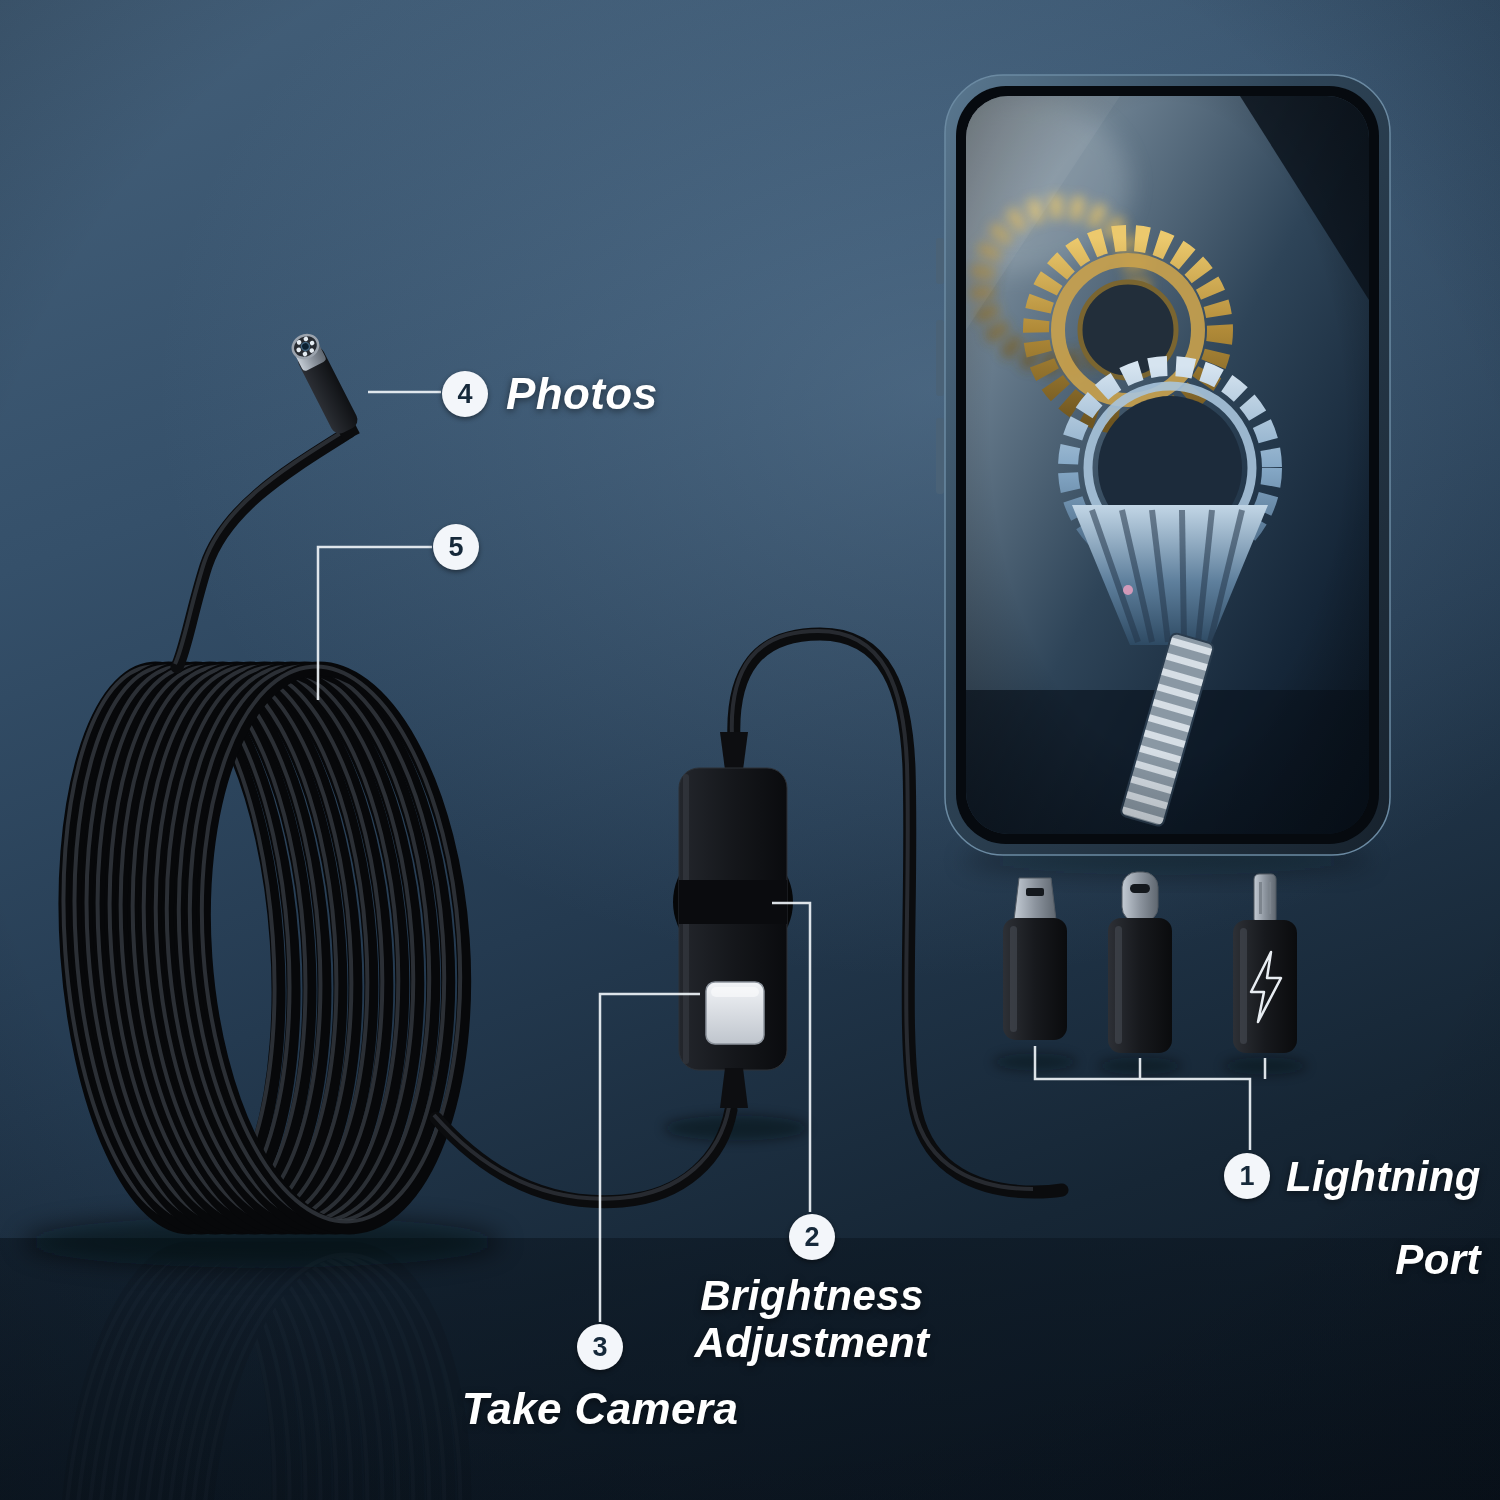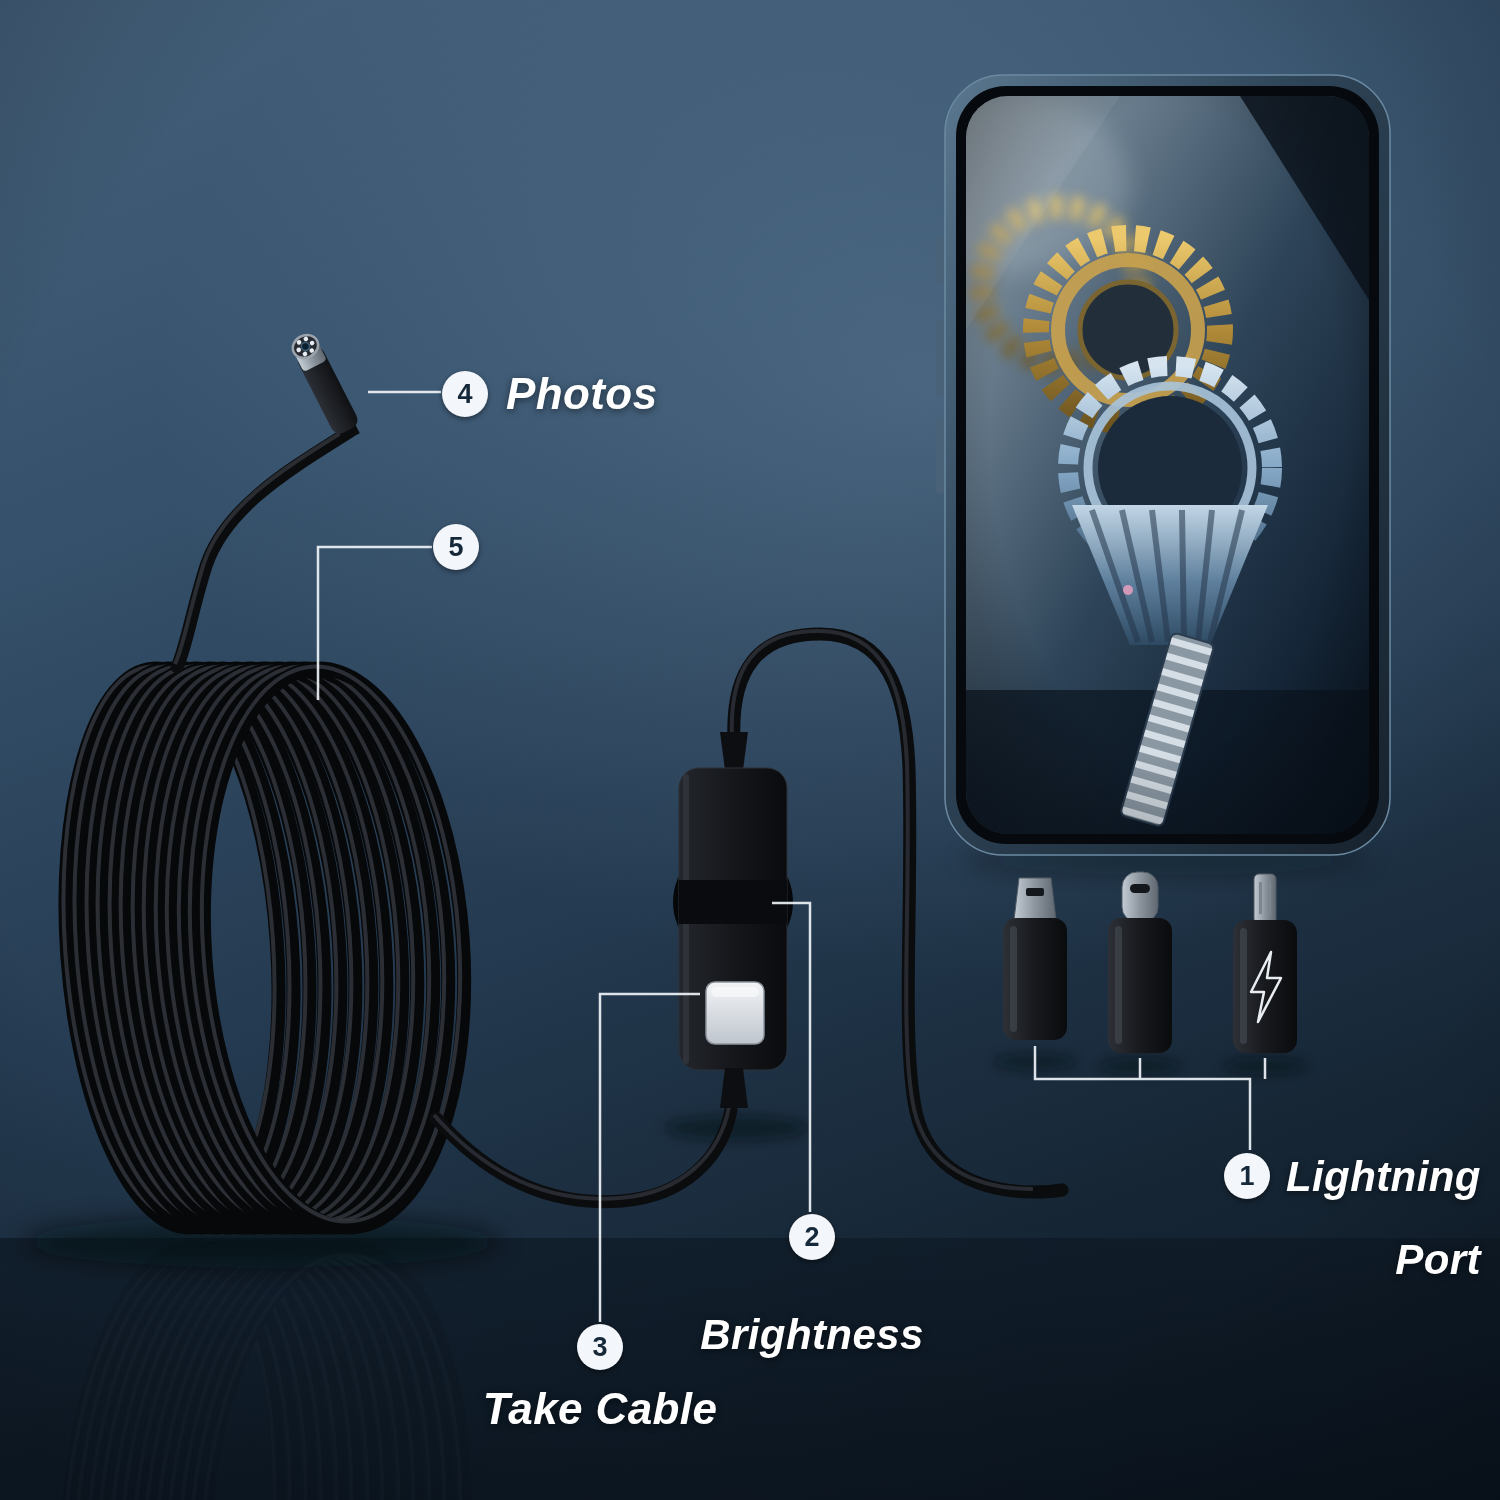--- a/index.html
+++ b/index.html
@@ -17,21 +17,21 @@
   .num{flex:0 0 auto;width:46px;height:46px;border-radius:50%;background:#f3f6fa;color:#16293a;
     font-weight:700;font-size:27px;display:flex;align-items:center;justify-content:center;
     box-shadow:0 2px 5px rgba(0,0,0,.45);}
   .lbl{font-weight:700;font-style:italic;font-size:44px;letter-spacing:.4px;
     text-shadow:0 2px 7px rgba(0,0,0,.5);white-space:nowrap;}
   .lbl.sm{font-size:42px;line-height:47px;}
   .co-camera{left:442px;top:369px;gap:18px;align-items:center;}
   .co-cable{left:433px;top:524px;gap:18px;align-items:center;}
   .co-take{left:450px;top:1324px;width:300px;flex-direction:column;align-items:center;gap:14px;}
   .co-bright{left:662px;top:1214px;width:300px;flex-direction:column;align-items:center;gap:12px;}
-  .co-bright .lines{display:flex;flex-direction:column;align-items:center;margin-top:39px;}
+  .co-bright .lines{display:flex;flex-direction:column;align-items:center;}
   .co-light{left:1224px;top:1153px;gap:16px;align-items:flex-start;}
   .co-light .lines{display:flex;flex-direction:column;align-items:flex-end;gap:36px;}
 </style>
 </head>
 <body>
 
 <div class="stage">
   <div class="floor"></div>
 
   <svg class="scene" width="1500" height="1500" viewBox="0 0 1500 1500">
@@ -262,27 +262,28 @@
     <span class="num">4</span>
     <span class="lbl">Photos</span>
   </div>
 
   <div class="callout co-cable">
     <span class="num">5</span>
   </div>
 
   <div class="callout co-take">
     <span class="num">3</span>
-    <span class="lbl">Take Cable</span>
+    <span class="lbl">Take Camera</span>
   </div>
 
   <div class="callout co-bright">
     <span class="num">2</span>
     <span class="lines">
       <span class="lbl sm">Brightness</span>
+      <span class="lbl sm">Adjustment</span>
     </span>
   </div>
 
   <div class="callout co-light">
     <span class="num">1</span>
     <span class="lines">
       <span class="lbl sm">Lightning</span>
       <span class="lbl sm">Port</span>
     </span>
   </div>

